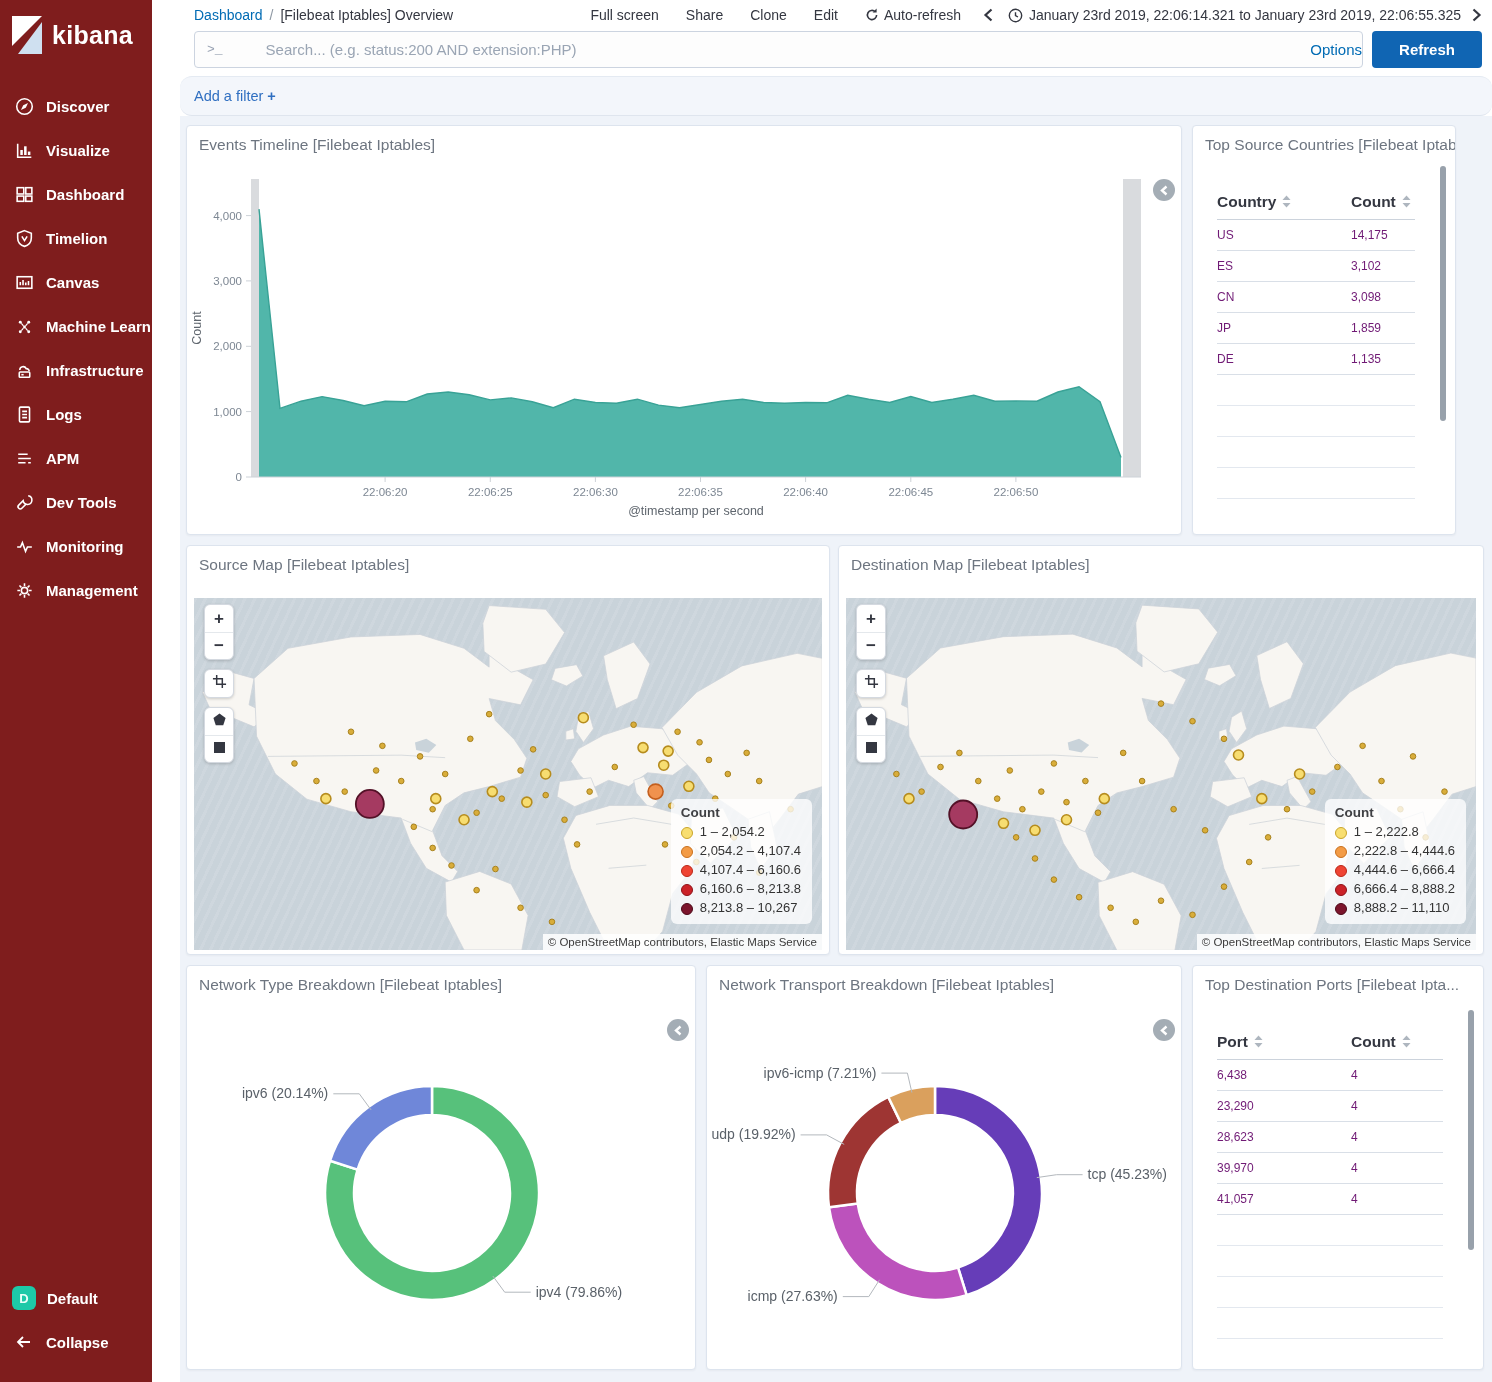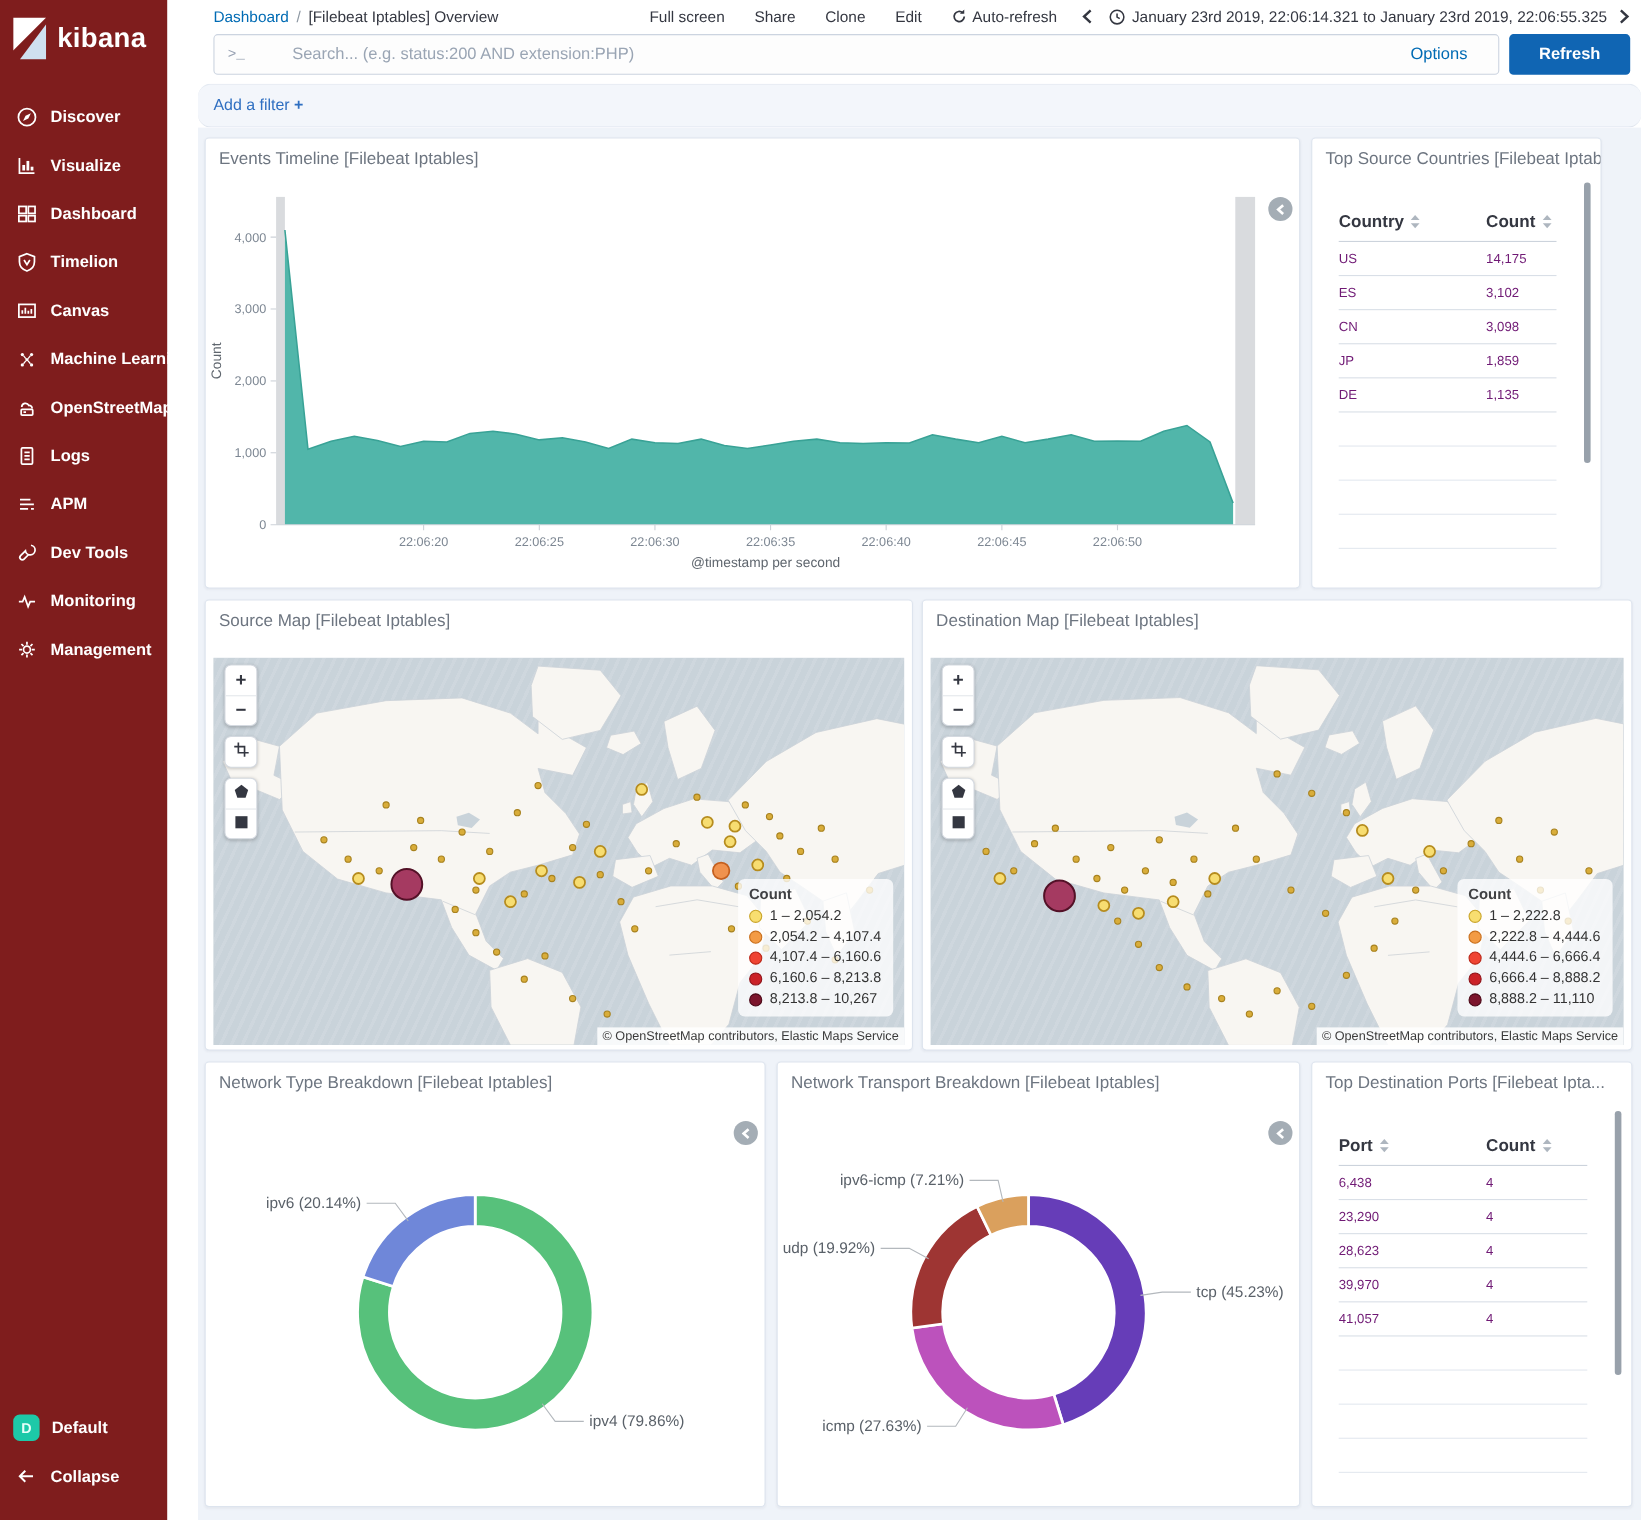--- a/index.html
+++ b/index.html
@@ -32,21 +32,21 @@
   .chevbtn { margin-left:22px; cursor:pointer; display:flex; align-items:center; }
   .timetxt { margin-left:14px; display:flex; align-items:center; gap:6px; cursor:pointer; white-space:nowrap; }
 
   .searchbar { position:absolute; left:0; top:30px; right:0; height:46px; background:#fff; }
   .search-box { position:absolute; left:14px; top:1px; width:1169px; height:37px; background:#fdfdfd;
     border:1px solid #ccd4e0; border-radius:4px; display:flex; align-items:center; }
   .prompt { font-family:"Liberation Mono", monospace; color:#98a2b3; font-size:13px; margin:0 10px 0 12px; }
   .sinput { flex:1; border:none; outline:none; background:transparent; font-size:15px; color:#343741;
     font-family:"Liberation Sans", sans-serif;margin-left:33px; }
   .sinput::placeholder { color:#9aa5b4; }
-  .options-link { color:#006bb4; font-size:15px; margin-right:28px; cursor:pointer; }
+  .options-link { color:#006bb4; font-size:15px; margin-right:0; cursor:pointer; }
   .refresh-btn { position:absolute; right:10px; top:1px; width:110px; height:37px; background:#1065b3;
     color:#fff; border:none; border-radius:4px; font-size:15px; font-weight:600; cursor:pointer;
     font-family:"Liberation Sans", sans-serif; }
 
   .filterbar { position:absolute; left:0; top:76px; right:0; height:40px; background:#f3f6fb;
     border-top:1px solid #e4eaf2; border-bottom:1px solid #dfe5ee; display:flex; align-items:center; padding-left:14px;border-radius:12px; }
   .addfilter { color:#2f6fc1; font-size:14.5px; cursor:pointer; }
   .addfilter b { font-weight:700; margin-left:4px; }
 
   
@@ -171,21 +171,21 @@
           <span class="nav-label">Machine Learning</span>
         </div>
         <div class="nav-item">
           <span class="nav-ic">
             <svg width="21" height="21" viewBox="0 0 20 20" fill="none" stroke="#fff" stroke-width="1.5">
               <path d="M5.5,9.5 a3.2,3.2 0 0 1 6.1,-1.3 a2.6,2.6 0 0 1 2.9,2.6"></path>
               <rect x="5" y="11.5" width="10" height="5" rx="0.8"></rect>
               <path d="M7,14 h2.2"></path>
             </svg>
           </span>
-          <span class="nav-label">OpenStreetMap</span>
+          <span class="nav-label">Infrastructure</span>
         </div>
         <div class="nav-item">
           <span class="nav-ic">
             <svg width="21" height="21" viewBox="0 0 20 20" fill="none" stroke="#fff" stroke-width="1.5">
               <rect x="5.2" y="3" width="9.6" height="14" rx="1"></rect>
               <path d="M7.8,7 h4.6 M7.8,10 h4.6 M7.8,13 h4.6"></path>
             </svg>
           </span>
           <span class="nav-label">Logs</span>
         </div>

